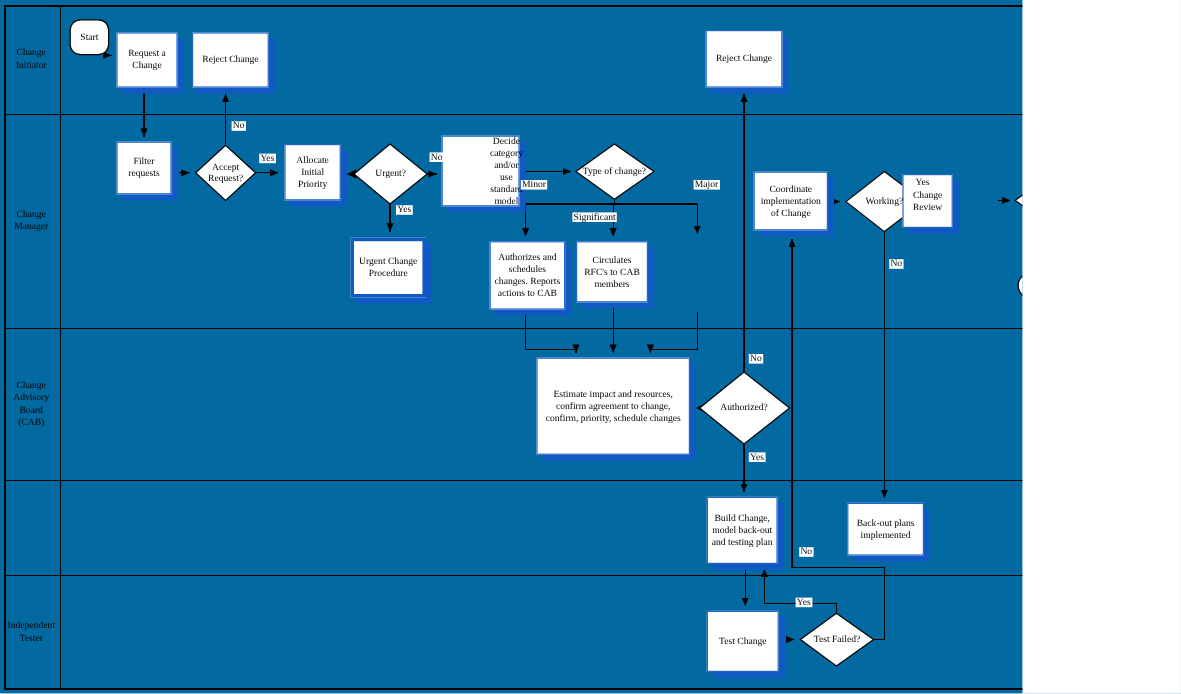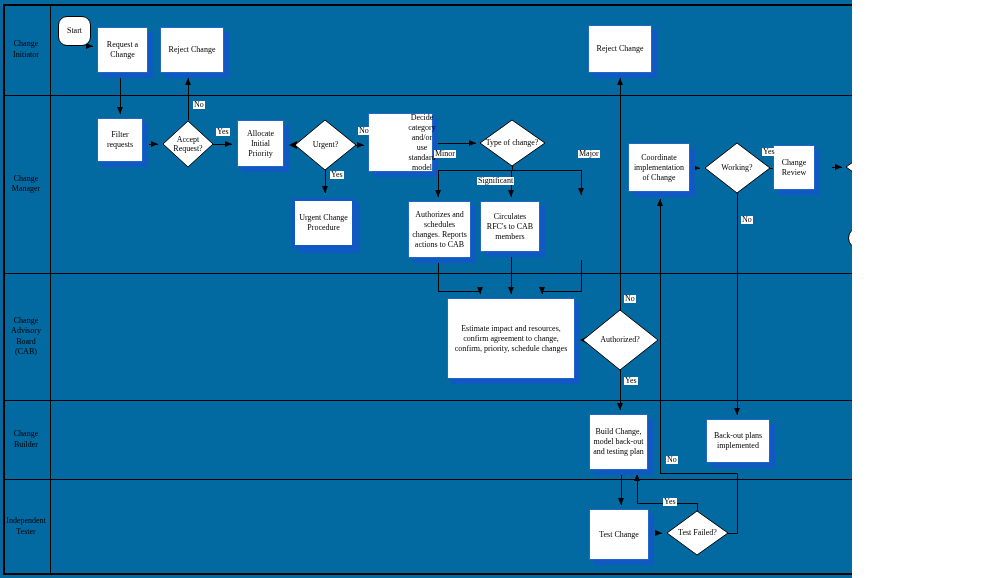--- a/index.html
+++ b/index.html
@@ -92,42 +92,39 @@
 
   <div class="lane-label" style="top:4px;height:91px;">
       <span>Change Initiator</span>
     </div>
   <div class="lane-label" style="top:95px;height:178px;">
       <span>Change Manager</span>
     </div>
   <div class="lane-label" style="top:273px;height:127px;">
       <span>Change Advisory Board (CAB)</span>
     </div>
-  <div class="lane-label" style="top:400px;height:79px;">
-      <span>Change Builder</span>
-    </div>
   <div class="lane-label" style="top:479px;height:95px;">
       <span>Independent Tester</span>
     </div>
 
   <div class="term" style="left:58px;top:16px;width:33px;height:30px;">Start</div>
   <div class="term" style="left:925px;top:153px;width:32px;height:29px;">To Start</div>
   <div class="term pill" style="left:848px;top:227px;width:62px;height:22px;">Closed</div>
 
   <div class="node" style="left:97px;top:27px;width:51px;height:46px;">Request a Change</div>
   <div class="node" style="left:160px;top:27px;width:64px;height:46px;">Reject Change</div>
   <div class="node" style="left:588px;top:25px;width:64px;height:48px;">Reject Change</div>
   <div class="node" style="left:97px;top:118px;width:46px;height:44px;">Filter requests</div>
   <div class="node" style="left:237px;top:120px;width:47px;height:47px;">Allocate Initial Priority</div>
   <div class="node thick" style="left:292px;top:198px;width:63px;height:50px;">Urgent Change Procedure</div>
   <div class="node" style="left:368px;top:113px;width:65px;height:59px;padding-left:45px;">Decide category and/or use standard model</div>
   <div class="node" style="left:408px;top:201px;width:63px;height:57px;">Authorizes and schedules changes. Reports actions to CAB</div>
   <div class="node" style="left:480px;top:201px;width:60px;height:51px;">Circulates RFC's to CAB members</div>
   <div class="node" style="left:628px;top:143px;width:62px;height:49px;">Coordinate implementation of Change</div>
-  <div class="node" style="left:773px;top:145px;width:42px;height:45px;">Change Review</div>
+  <div class="node" style="left:752px;top:145px;width:42px;height:45px;">Change Review</div>
   <div class="node" style="left:447px;top:298px;width:128px;height:81px;">Estimate impact and resources, confirm agreement to change, confirm, priority, schedule changes</div>
   <div class="node" style="left:589px;top:414px;width:59px;height:56px;">Build Change, model back-out and testing plan</div>
   <div class="node" style="left:706px;top:419px;width:64px;height:44px;">Back-out plans implemented</div>
   <div class="node" style="left:589px;top:509px;width:60px;height:51px;">Test Change</div>
 
   <div class="dlabel" style="left:163px;top:128px;width:50px;height:32px;">Accept Request?</div>
   <div class="dlabel" style="left:295px;top:138px;width:61px;height:14px;">Urgent?</div>
   <div class="dlabel" style="left:482px;top:128px;width:60px;height:30px;">Type of change?</div>
   <div class="dlabel" style="left:705px;top:161px;width:64px;height:14px;">Working?</div>
   <div class="dlabel" style="left:847px;top:160px;width:62px;height:14px;">Success?</div>

